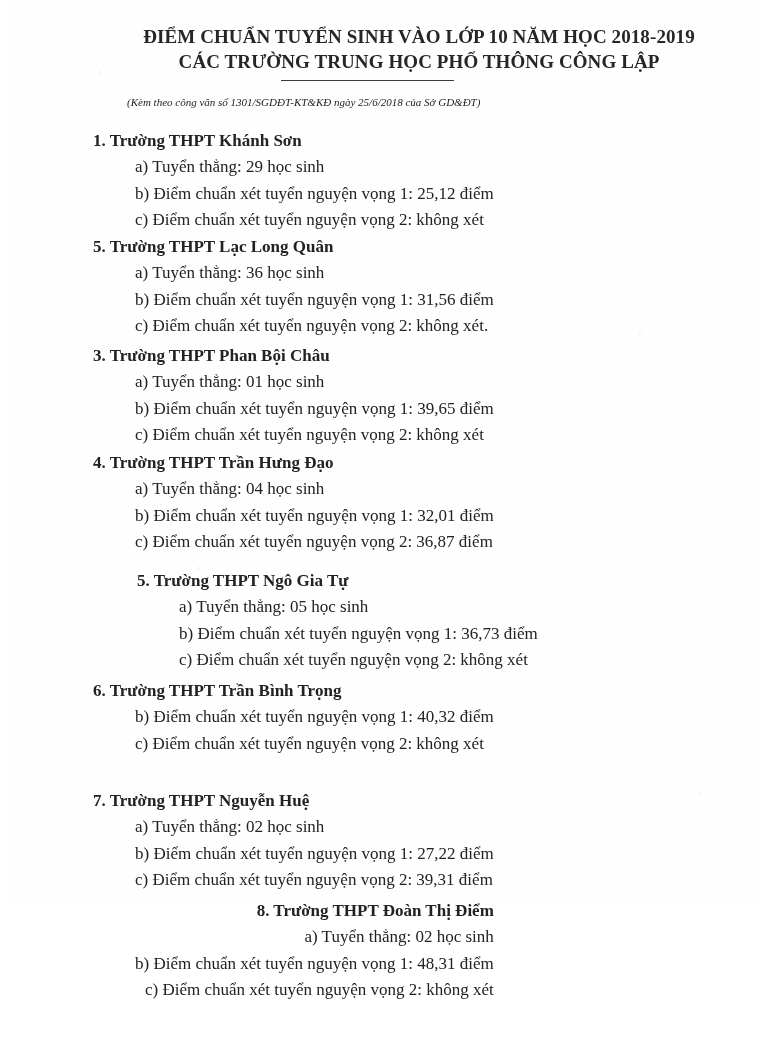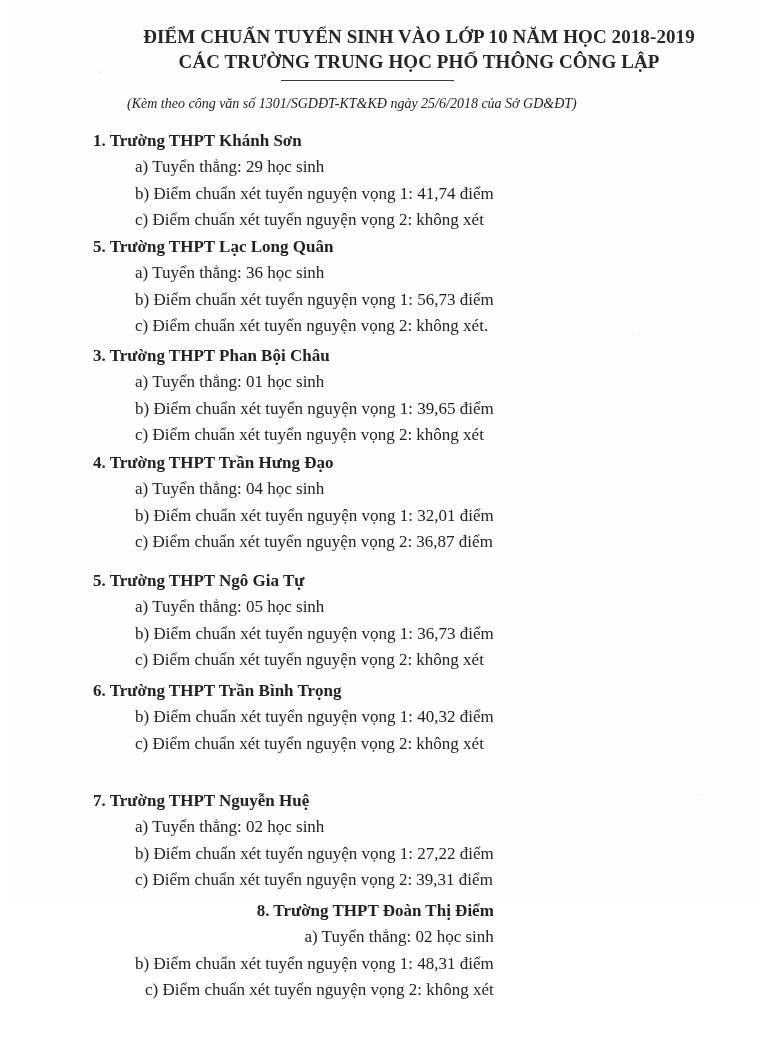--- a/index.html
+++ b/index.html
@@ -46,21 +46,21 @@
       left: 272px;
       width: 173px;
       height: 0;
       border-top: 1.5px solid #3a3a3a;
     }
     .subtitle {
       position: absolute;
       top: 96px;
       left: 118px;
       font-style: italic;
-      font-size: 14px;
+      font-size: 11px;
       color: #222;
       white-space: nowrap;
     }
     .school {
       position: absolute;
       left: 84px;
     }
     .school-name {
       font-weight: bold;
       font-size: 17px;
@@ -84,46 +84,46 @@
 <div class="page">
 
   <div class="title title-1">ĐIỂM CHUẨN TUYỂN SINH VÀO LỚP 10 NĂM HỌC 2018-2019</div>
   <div class="title title-2">CÁC TRƯỜNG TRUNG HỌC PHỔ THÔNG CÔNG LẬP</div>
   <div class="title-rule"></div>
   <div class="subtitle">(Kèm theo công văn số 1301/SGDĐT-KT&amp;KĐ ngày 25/6/2018 của Sở GD&amp;ĐT)</div>
 
   <div class="school" style="top:128px;">
     <div class="school-name">1. Trường THPT Khánh Sơn</div>
     <div class="item">a) Tuyển thẳng: 29 học sinh</div>
-    <div class="item">b) Điểm chuẩn xét tuyển nguyện vọng 1: 41,74 điểm</div>
+    <div class="item">b) Điểm chuẩn xét tuyển nguyện vọng 1: 25,12 điểm</div>
     <div class="item">c) Điểm chuẩn xét tuyển nguyện vọng 2: không xét</div>
   </div>
 
   <div class="school" style="top:234px;">
     <div class="school-name">5. Trường THPT Lạc Long Quân</div>
     <div class="item">a) Tuyển thẳng: 36 học sinh</div>
-    <div class="item">b) Điểm chuẩn xét tuyển nguyện vọng 1: 56,73 điểm</div>
+    <div class="item">b) Điểm chuẩn xét tuyển nguyện vọng 1: 31,56 điểm</div>
     <div class="item">c) Điểm chuẩn xét tuyển nguyện vọng 2: không xét.</div>
   </div>
 
   <div class="school" style="top:343px;">
     <div class="school-name">3. Trường THPT Phan Bội Châu</div>
     <div class="item">a) Tuyển thẳng: 01 học sinh</div>
     <div class="item">b) Điểm chuẩn xét tuyển nguyện vọng 1: 39,65 điểm</div>
     <div class="item">c) Điểm chuẩn xét tuyển nguyện vọng 2: không xét</div>
   </div>
 
   <div class="school" style="top:450px;">
     <div class="school-name">4. Trường THPT Trần Hưng Đạo</div>
     <div class="item">a) Tuyển thẳng: 04 học sinh</div>
     <div class="item">b) Điểm chuẩn xét tuyển nguyện vọng 1: 32,01 điểm</div>
     <div class="item">c) Điểm chuẩn xét tuyển nguyện vọng 2: 36,87 điểm</div>
   </div>
 
-  <div class="school" style="top:568px;">
+  <div class="school" style="top:568px;margin-left:44px;">
     <div class="school-name">5. Trường THPT Ngô Gia Tự</div>
     <div class="item">a) Tuyển thẳng: 05 học sinh</div>
     <div class="item">b) Điểm chuẩn xét tuyển nguyện vọng 1: 36,73 điểm</div>
     <div class="item">c) Điểm chuẩn xét tuyển nguyện vọng 2: không xét</div>
   </div>
 
   <div class="school" style="top:678px;">
     <div class="school-name">6. Trường THPT Trần Bình Trọng</div>
     <div class="item">b) Điểm chuẩn xét tuyển nguyện vọng 1: 40,32 điểm</div>
     <div class="item">c) Điểm chuẩn xét tuyển nguyện vọng 2: không xét</div>

